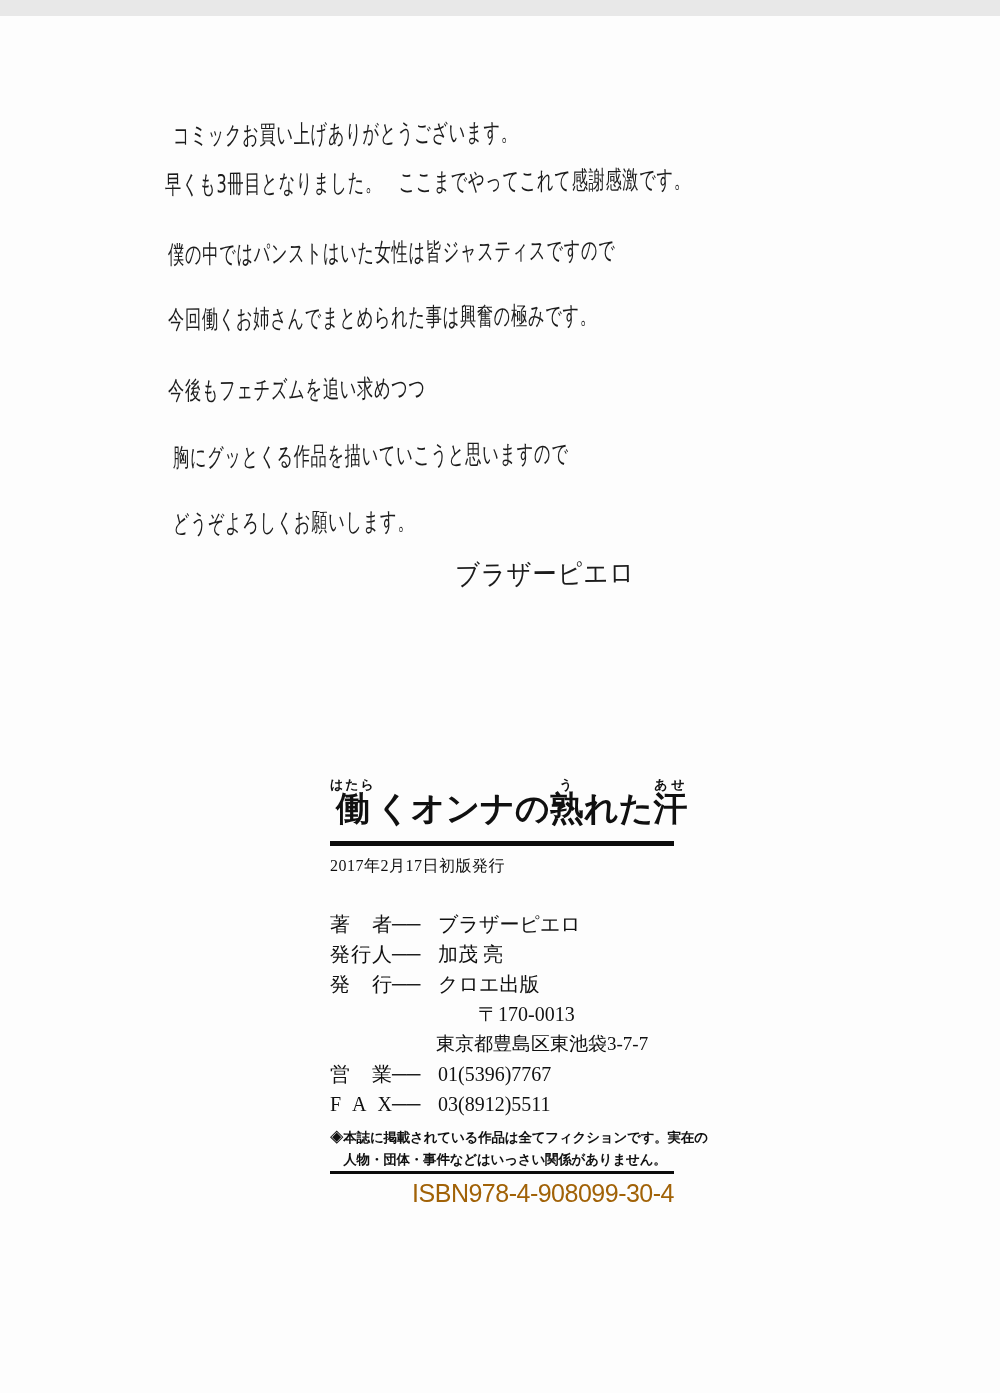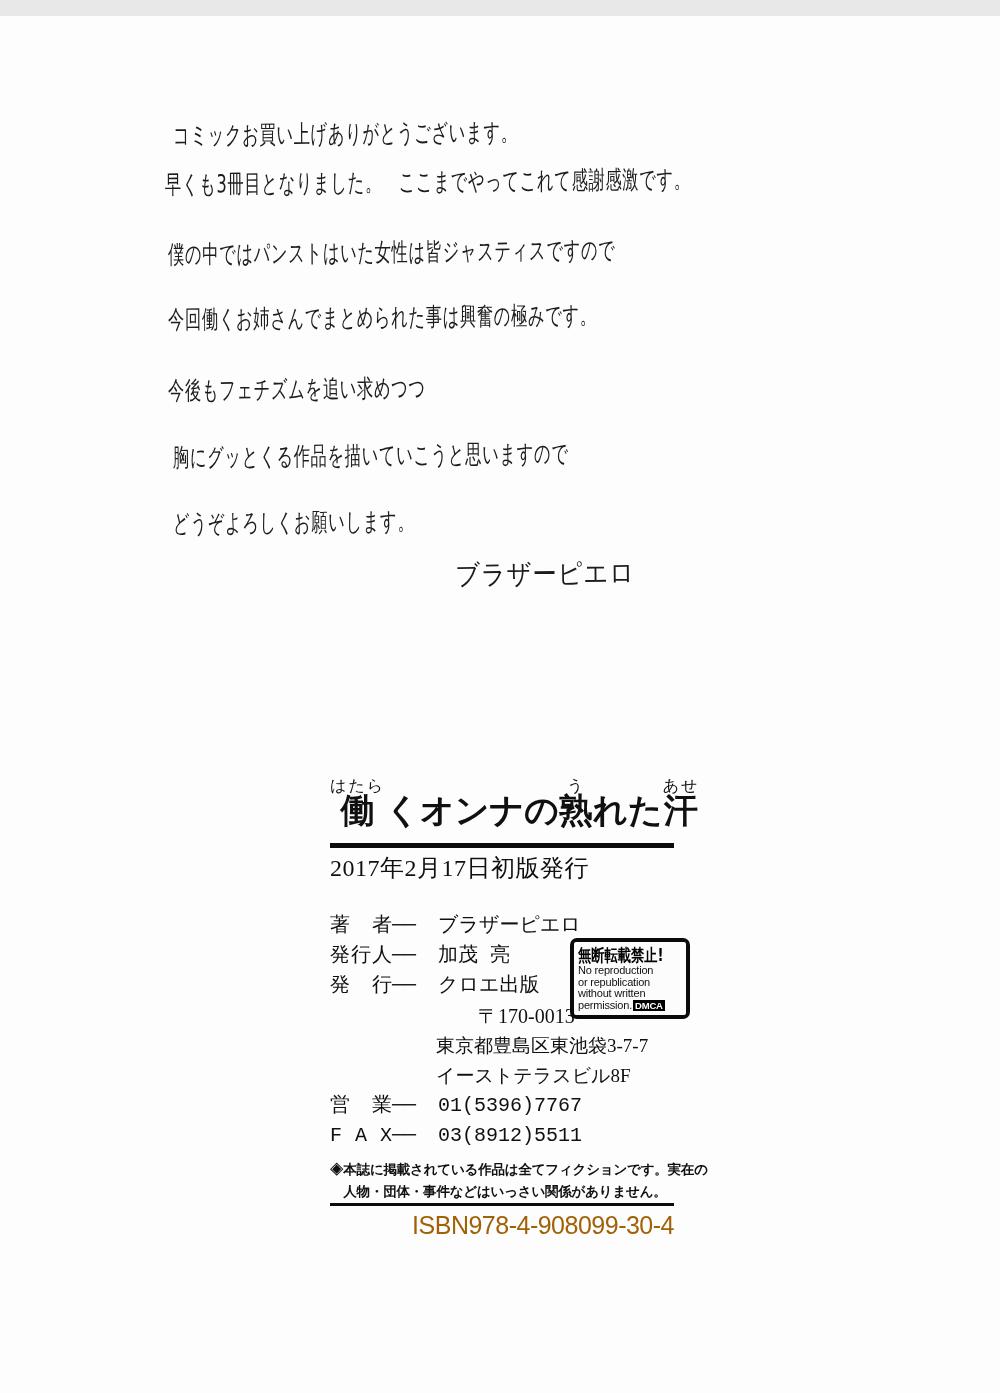--- a/index.html
+++ b/index.html
@@ -33,29 +33,29 @@
   }
   .book-title {
     margin-top: 6px;
     font-size: 34px;
     font-weight: bold;
     line-height: 1.1;
     white-space: nowrap;
     letter-spacing: 0px;
   }
   .book-title ruby rt {
-    font-size: 16px;
-    font-weight: normal;
+    font-size: 13px;
+    font-weight: bold;
     letter-spacing: 2px;
   }
   .divider-thick { margin-top: 14px; height: 5px; background: #0c0c0c; }
   .divider-thin  { margin-top: 0px;  height: 2.5px; background: #0c0c0c; }
-  .pub-date { margin-top: 7px; font-size: 24px; line-height: 26px; letter-spacing: 0.5px; }
+  .pub-date { margin-top: 7px; font-size: 16px; line-height: 26px; letter-spacing: 0.5px; }
   .info { margin-top: 30px; font-size: 20px; }
-  .info-row { display: flex; line-height: 30px; white-space: nowrap; font-family: Liberation Mono, monospace; }
+  .info-row { display: flex; line-height: 30px; white-space: nowrap; }
   .info-row .label { display: inline-block; width: 62px; text-align: justify; text-align-last: justify; }
   .info-row .dash  { display: inline-block; width: 46px; }
   .indent-row { line-height: 30px; font-size: 19px; white-space: nowrap; }
   .pl-postal { padding-left: 148px; font-size: 20px; }
   .pl-addr   { padding-left: 106px; }
   .notes { margin-top: 8px; font-size: 13.5px; line-height: 22px; letter-spacing: -0.2px; }
   .note-line { white-space: nowrap; font-weight: bold; }
   .copyright { margin-top: 4px; font-size: 18px; line-height: 22px; letter-spacing: 0.5px; }
   .isbn {
     margin-top: 6px;
@@ -145,21 +145,20 @@
           <span class="dash">──</span>
           <span>加茂 亮</span>
       </div>
       <div class="info-row">
         <span class="label">発　行</span>
           <span class="dash">──</span>
           <span>クロエ出版</span>
       </div>
       <div class="indent-row pl-postal">〒170-0013</div>
       <div class="indent-row pl-addr">東京都豊島区東池袋3-7-7</div>
-      <div class="indent-row pl-addr">イーストテラスビル8F</div>
       <div class="info-row">
         <span class="label">営　業</span>
           <span class="dash">──</span>
           <span>01(5396)7767</span>
       </div>
       <div class="info-row">
         <span class="label">F A X</span>
           <span class="dash">──</span>
           <span>03(8912)5511</span>
       </div>
@@ -169,23 +168,14 @@
       <div class="note-line">◈本誌に掲載されている作品は全てフィクションです。実在の</div>
       <div class="note-line">　人物・団体・事件などはいっさい関係がありません。</div>
     </div>
 
     <div class="divider-thin"></div>
 
 
     <div class="isbn">ISBN978-4-908099-30-4</div>
   </div>
 
-  <div class="stamp">
-    <div class="stamp-inner">
-      <div class="stamp-jp">無断転載禁止!</div>
-      <div class="stamp-en">No reproduction</div>
-      <div class="stamp-en">or republication</div>
-      <div class="stamp-en">without written</div>
-      <div class="stamp-en"><span>permission.</span><span class="dmca-badge">DMCA</span></div>
-    </div>
-  </div>
 
 </div>
 
 </body></html>

